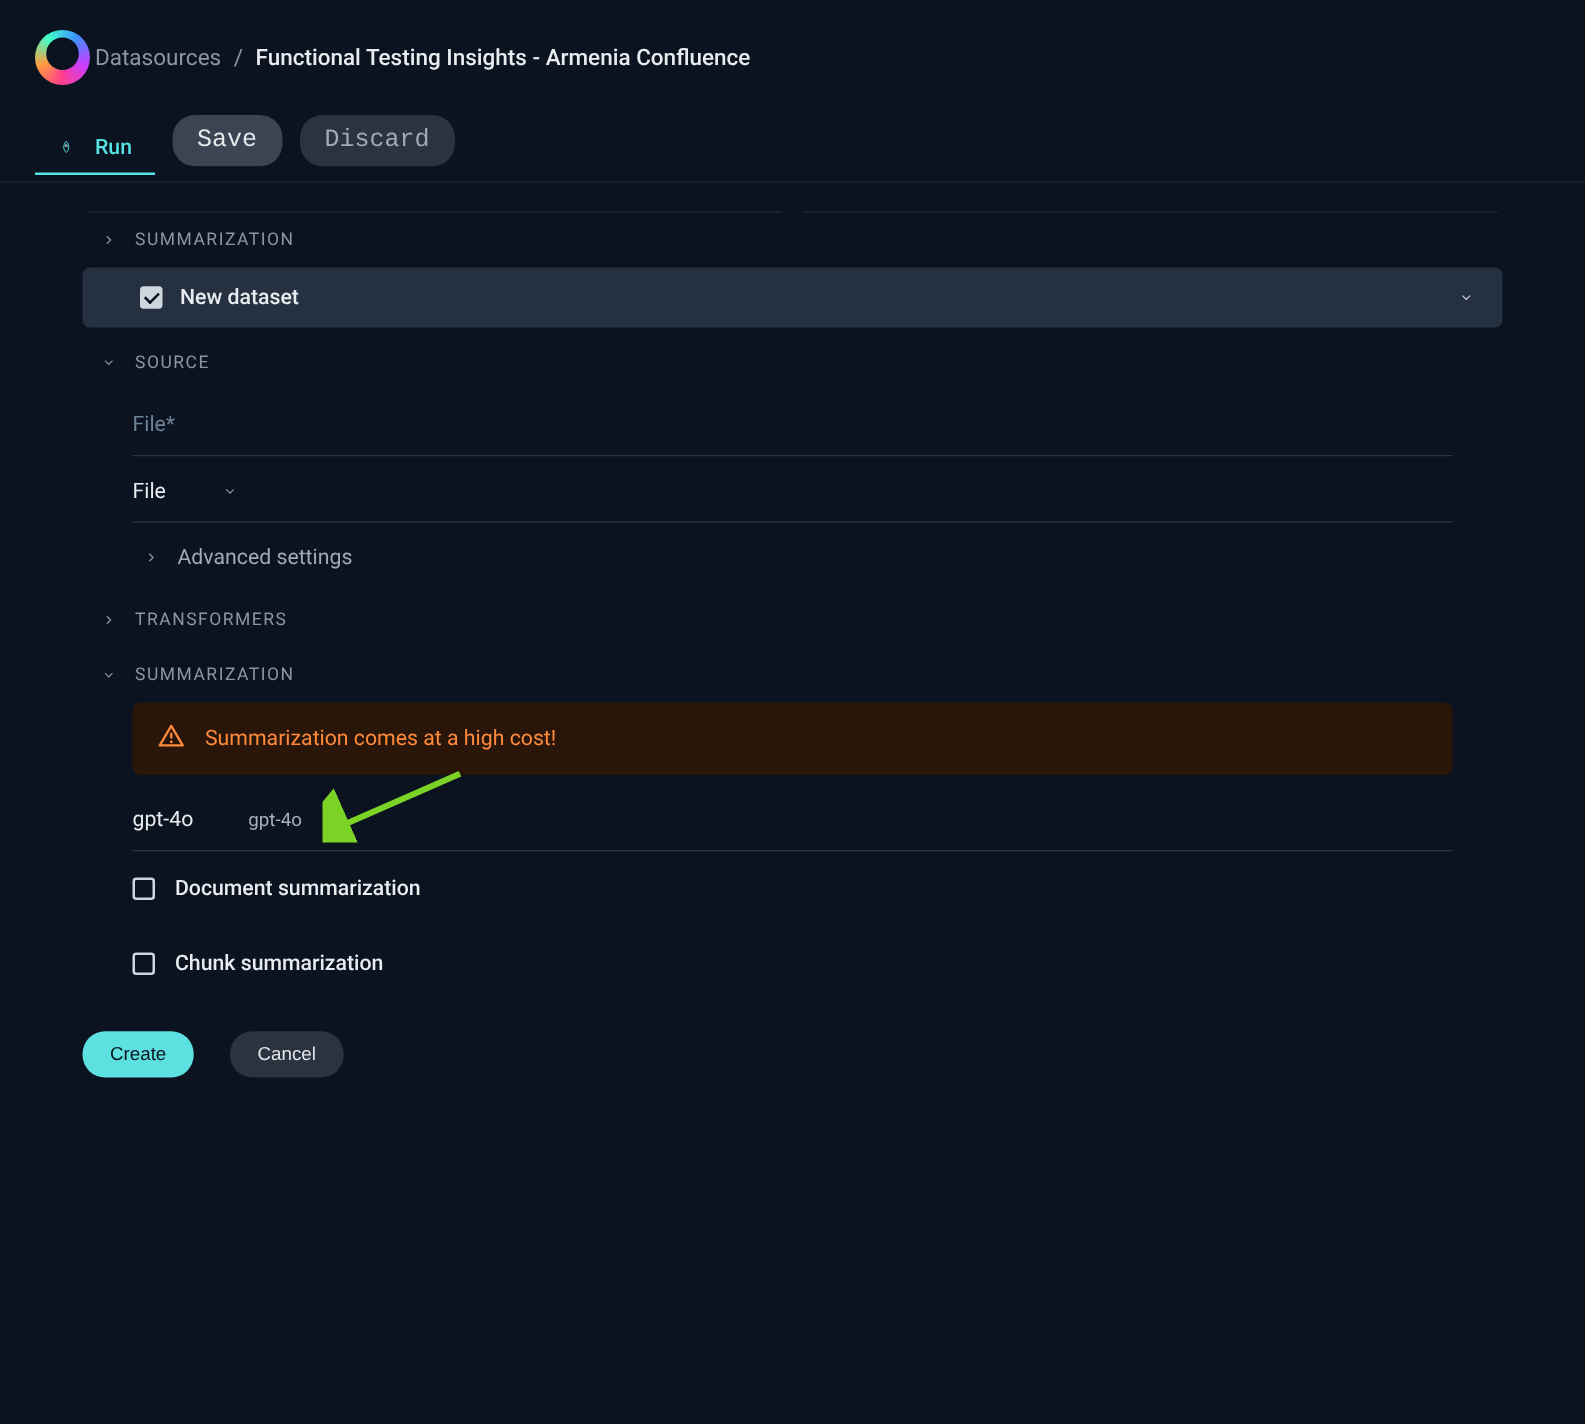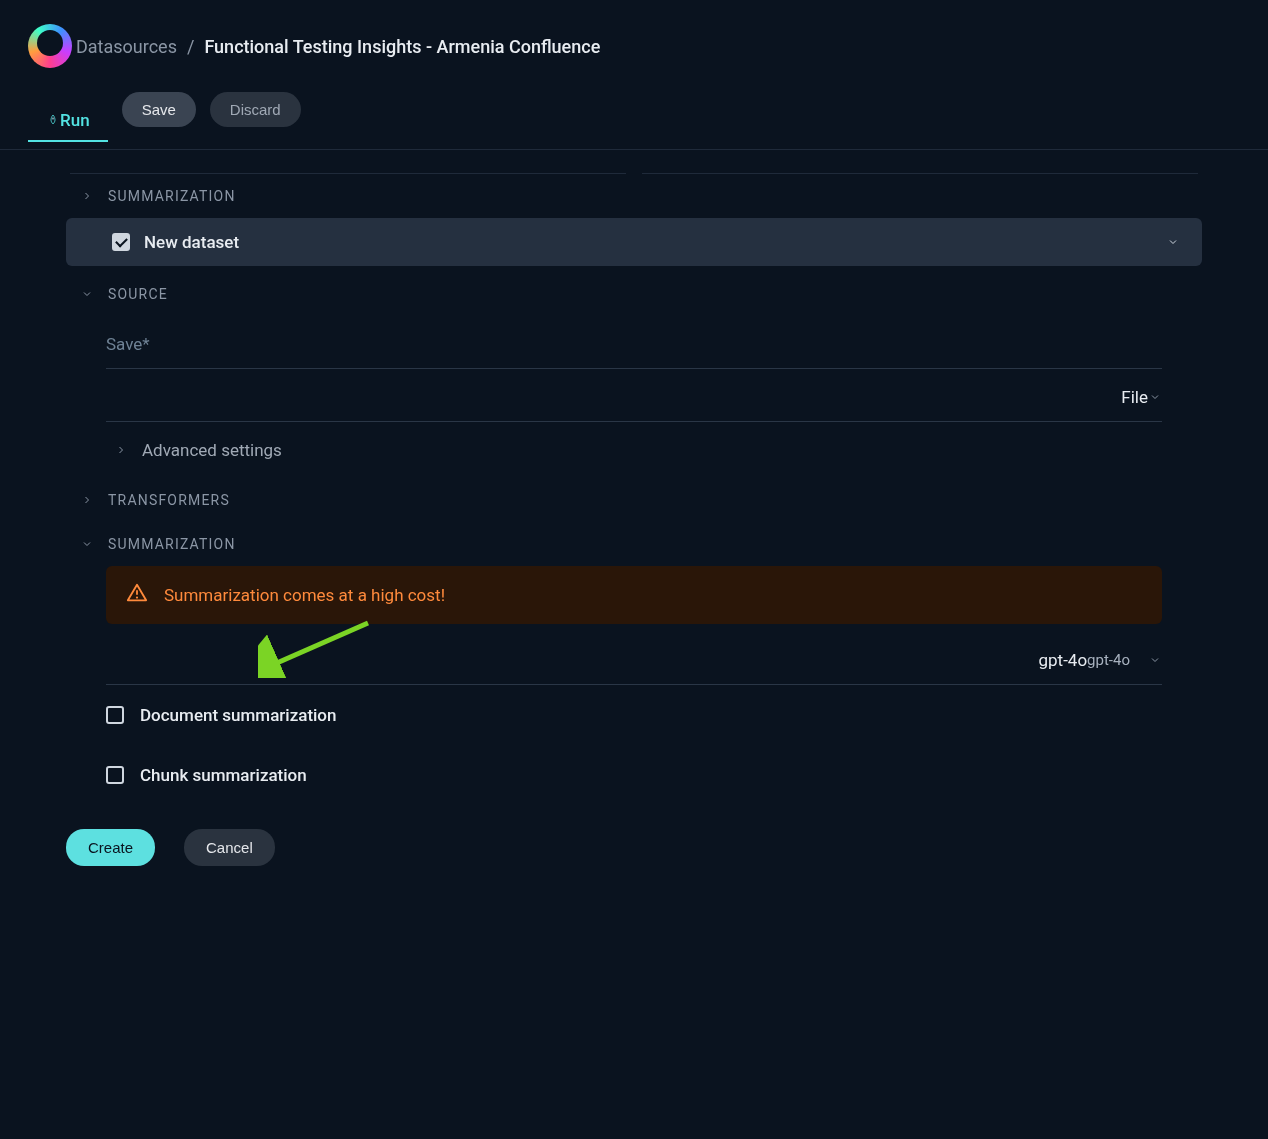--- a/index.html
+++ b/index.html
@@ -49,37 +49,38 @@
   .tabbar {
     display: flex;
     align-items: center;
     gap: 14px;
     padding: 24px 28px 0 28px;
     border-bottom: 1px solid #1f2a3a;
   }
   .tab-run {
     display: flex;
     align-items: center;
-    gap: 0;
+    gap: 16px;
     color: #53e3e3;
     font-size: 17px;
     font-weight: 500;
     padding: 10px 18px;
     border-bottom: 2px solid #53e3e3;
     cursor: pointer;
   }
   .pill-btn {
     background: #2a333f;
     color: #a0a9b5;
     border: none;
     border-radius: 18px;
     padding: 9px 20px;
-    font-size: 15px;
-    cursor: pointer;
-    margin-bottom: 22px;
+    font-size: 20px;
+    cursor: pointer;
+    margin-bottom: 12px;
+    font-family: Liberation Mono, monospace;
   }
   .pill-btn.primary { background: #3a4452; color: #e5e7eb; }
 
   .content {
     padding: 0 30px;
     position: relative;
   }
   .divider-row {
     height: 24px;
     display: flex;
@@ -136,21 +137,21 @@
   .dataset-title { color: #e8ecf1; font-size: 17px; font-weight: 500; }
   .banner-chevron svg { stroke: #cfd6df; }
 
   .form-area { padding: 0 76px; }
   .field {
     border-bottom: 1px solid #2a3646;
     padding: 18px 0 14px 0;
   }
   .field-label-sm { color: #6f7d8f; font-size: 13px; margin-bottom: 6px; }
   .field-label-lg { color: #6f8295; font-size: 17px; }
-  .select-row { display: flex; align-items: center; justify-content: flex-end; }
+  .select-row { display: flex; align-items: center; justify-content: flex-start; gap: 44px; }
   .select-value { color: #e8ecf1; font-size: 17px; }
   .select-ghost { color: #a6b0bd; font-size: 15px; margin-right: 10px; }
   .field-btn-row { padding: 16px 0; border-bottom: 1px solid #2a3646; }
   .choose-btn {
     background: #2a333f;
     color: #e5e7eb;
     border: none;
     border-radius: 18px;
     padding: 9px 18px;
     font-size: 14px;
@@ -272,21 +273,21 @@
     <span class="chevron">
       <svg viewBox="0 0 24 24">
           <polyline points="6 9 12 15 18 9"></polyline>
         </svg>
     </span>
     <span>SOURCE</span>
   </div>
 
   <div class="form-area">
     <div class="field">
-      <div class="field-label-lg">Save*</div>
+      <div class="field-label-lg">File*</div>
     </div>
     <div class="field">
       <div class="select-row">
         <span class="select-value">File</span>
         <span class="chevron">
           <svg viewBox="0 0 24 24">
               <polyline points="6 9 12 15 18 9"></polyline>
             </svg>
         </span>
       </div>

